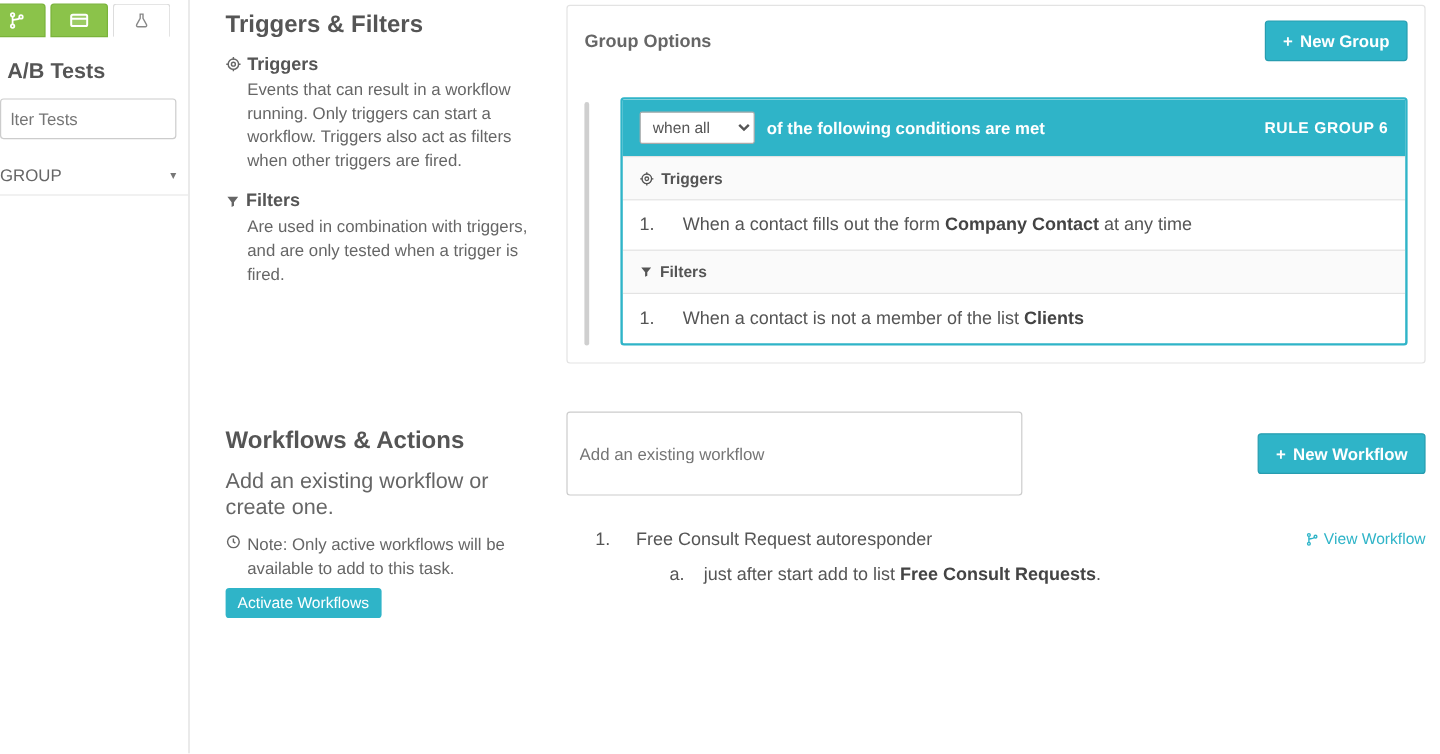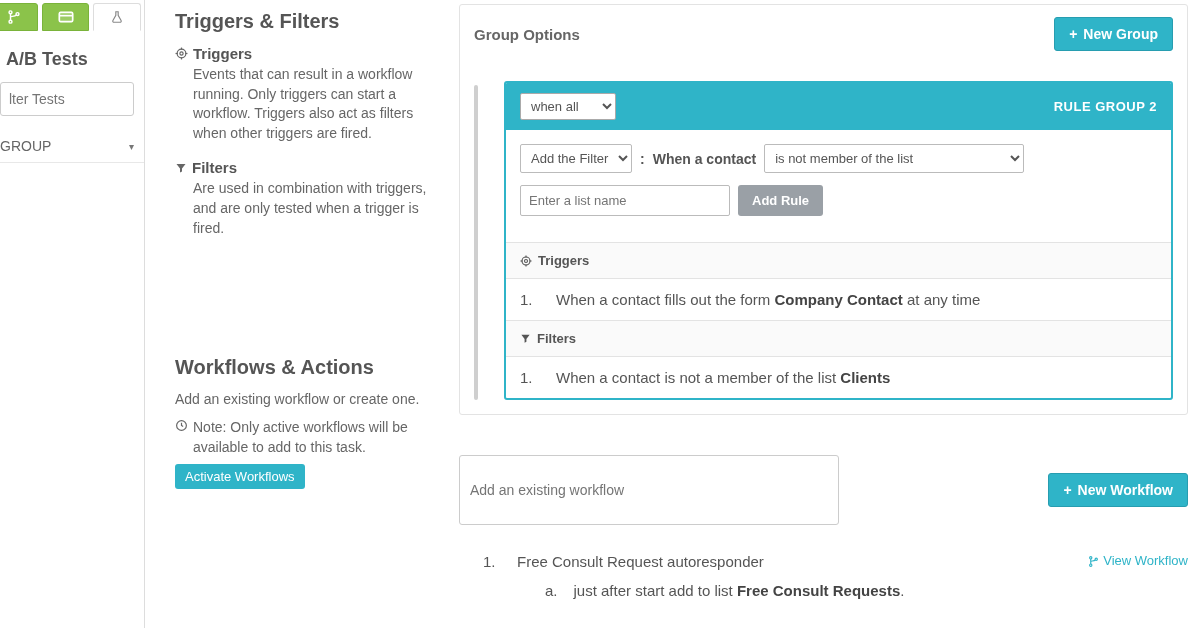--- a/index.html
+++ b/index.html
@@ -9,21 +9,21 @@
     color: #5a5a5a;
     font-size: 14px;
     width: 1200px;
     height: 628px;
     overflow: hidden;
   }
   .app { display: flex; height: 100%; }
 
   
   .sidebar {
-    width: 145px;
+    width: 158px;
     border-right: 1px solid #ddd;
     padding: 0;
     flex-shrink: 0;
     position: relative;
   }
   .sidebar-tabs {
     display: flex;
     padding: 3px 3px 0 0;
     gap: 4px;
   }
@@ -366,21 +366,21 @@
         <svg width="12" height="12" viewBox="0 0 24 24" fill="currentColor">
             <path d="M3 4h18l-7 9v6l-4 2v-8z"></path>
           </svg>
       </span>
       <span>Filters</span>
     </div>
     <p class="info-body">Are used in combination with triggers, and are only tested when a trigger is fired.</p>
 
     <div class="section2">
       <h2>Workflows &amp; Actions</h2>
-      <p style="margin:6px 0 10px 0; color:#666; font-size:14px;">Add an existing workflow or create one.</p>
+      <p style="margin:6px 0 10px 0; color:#666; font-size:18px;">Add an existing workflow or create one.</p>
       <div class="note-row">
         <span style="padding-top:2px;">
           <svg width="13" height="13" viewBox="0 0 24 24" fill="none" stroke="currentColor" stroke-width="2.2">
               <circle cx="12" cy="12" r="9"></circle>
               <path d="M12 7v5l3 2"></path>
             </svg>
         </span>
         <span>Note: Only active workflows will be available to add to this task.</span>
       </div>
       <button class="btn-activate">Activate Workflows</button>
@@ -399,39 +399,24 @@
       </div>
 
       <div class="rulegroup-wrap">
         <div class="rg-leftbar"></div>
 
         <div class="rulegroup">
           <div class="rg-head">
             <select class="sel">
               <option>when all</option>
             </select>
-            <span class="rgnum">RULE GROUP 2</span>
-          </div>
-
-          <div class="rg-body">
-            <div class="filter-row">
-              <select class="sel2">
-                <option>Add the Filter</option>
-              </select>
-              <span class="colon">:</span>
-              <span class="static-label">When a contact</span>
-              <select class="sel2 wide">
-                <option>is not member of the list</option>
-              </select>
-            </div>
-            <div class="filter-row">
-              <input class="text-input" type="text" placeholder="Enter a list name" style="">
-              <button class="btn-grey">Add Rule</button>
-            </div>
-          </div>
+            <span>of the following conditions are met</span>
+            <span class="rgnum">RULE GROUP 6</span>
+          </div>
+
 
           <div class="rg-subhead">
             <span>
               <svg width="12" height="12" viewBox="0 0 24 24" fill="none" stroke="currentColor" stroke-width="2.2">
                   <circle cx="12" cy="12" r="8"></circle>
                   <circle cx="12" cy="12" r="3"></circle>
                   <line x1="12" y1="1" x2="12" y2="5"></line>
                   <line x1="12" y1="19" x2="12" y2="23"></line>
                   <line x1="1" y1="12" x2="5" y2="12"></line>
                   <line x1="19" y1="12" x2="23" y2="12"></line>

